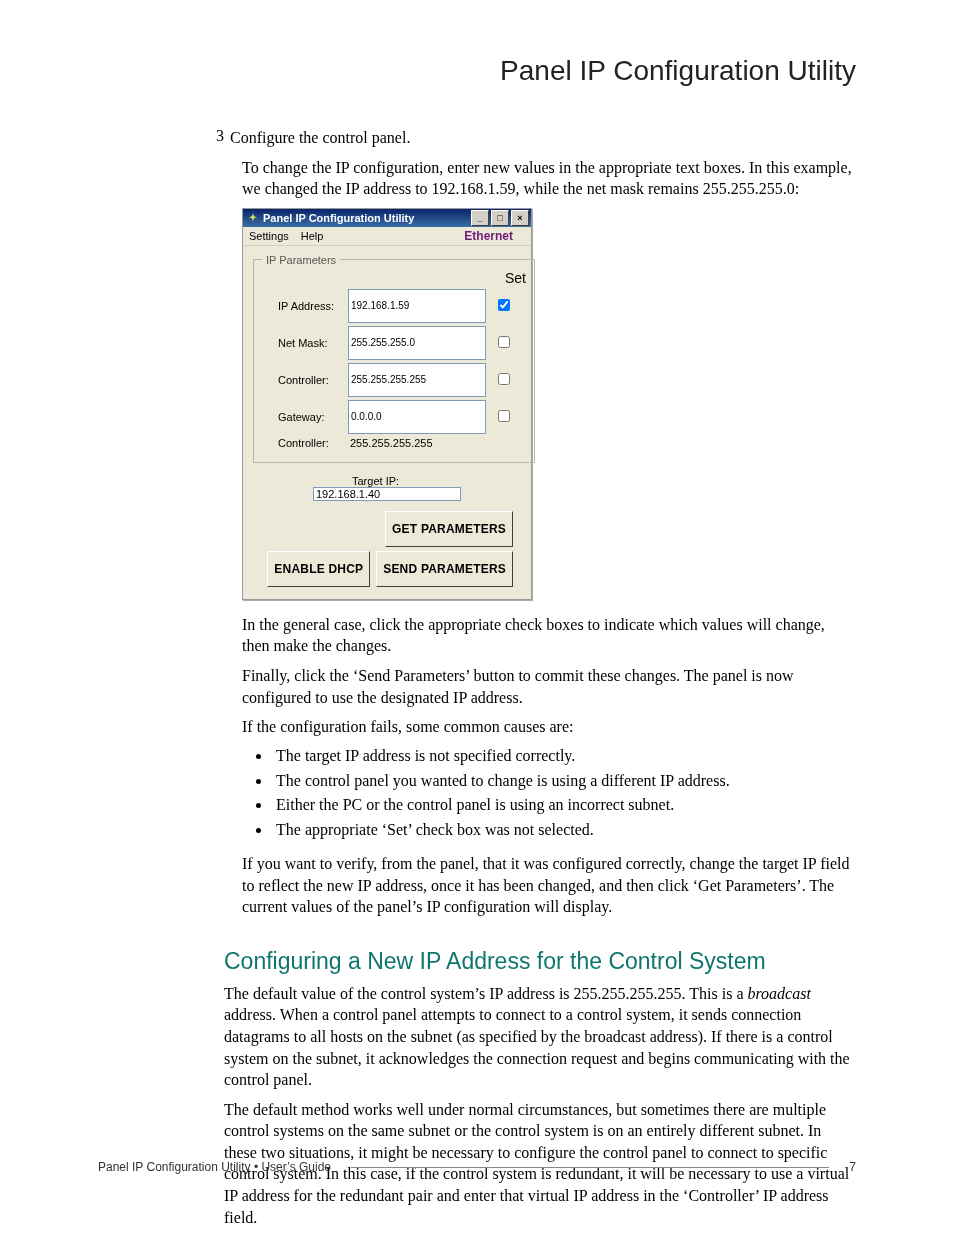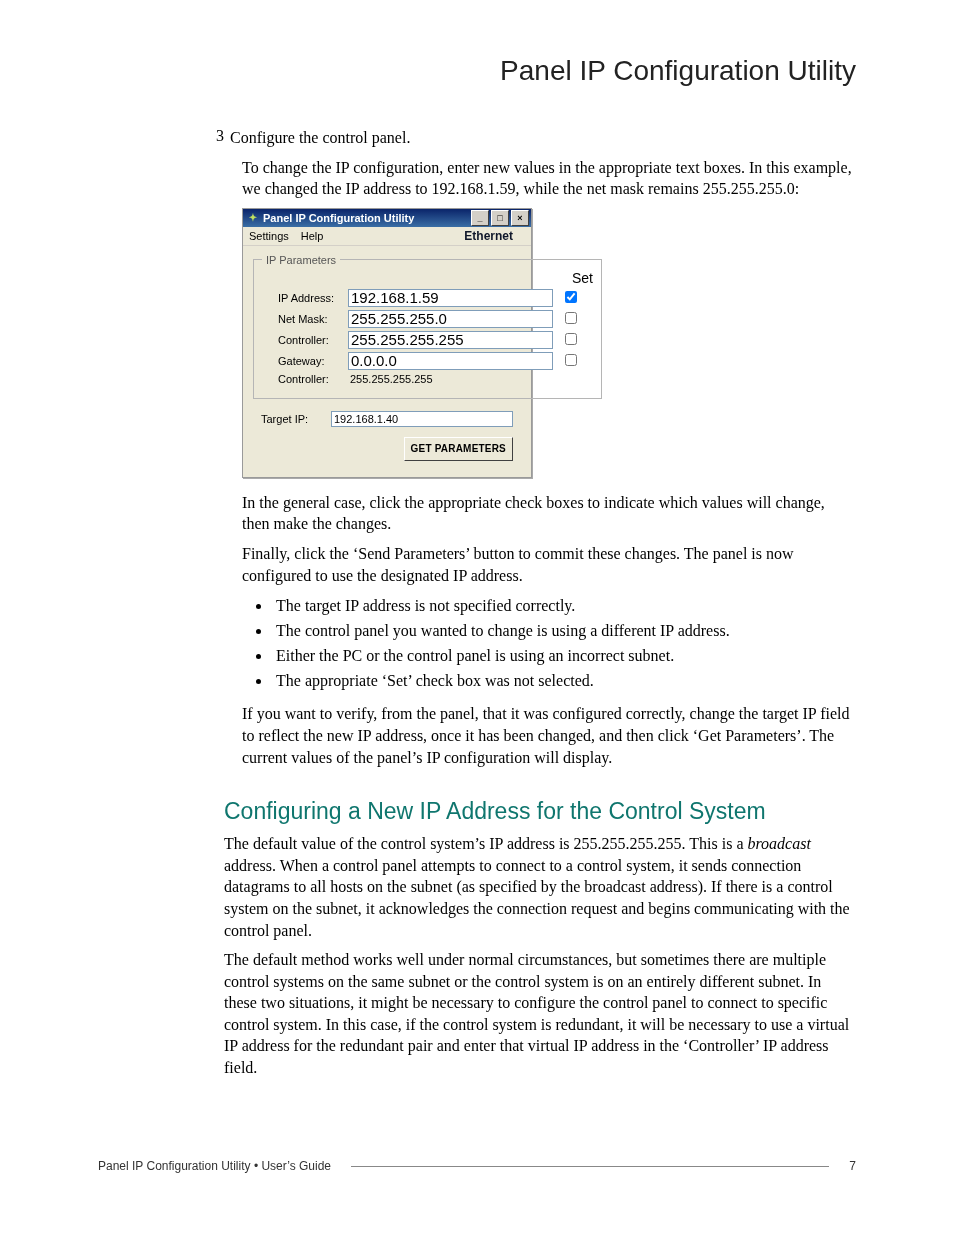--- a/index.html
+++ b/index.html
@@ -112,21 +112,21 @@
   .menubar {
     display: flex;
     align-items: center;
     padding: 2px 6px;
     font-size: 11px;
     border-bottom: 1px solid #d4d0c8;
   }
   .menubar span { margin-right: 12px; }
   .menubar .spacer { flex: 1; }
   .menubar .ethernet {
-    color: #0f172a;
+    color: #701a75;
     font-weight: bold;
     font-size: 12px;
   }
   .client {
     padding: 8px 10px 12px 10px;
   }
   fieldset.ipparams {
     border: 1px solid #b5b5b5;
     padding: 6px 8px 10px 8px;
     margin: 0 0 12px 0;
@@ -146,23 +146,23 @@
     align-items: center;
     margin: 3px 16px;
   }
   .form-row .lbl {
     width: 70px;
     font-size: 11px;
   }
   .form-row input[type="text"] {
     flex: 1;
     height: 16px;
-    font-size: 15px;
+    font-size: 10px;
     font-family: Tahoma, Arial, sans-serif;
-    padding: 8px 2px;
+    padding: 16px 2px;
     border: 1px solid #7f9db9;
     background: #fff;
     box-sizing: border-box;
   }
   .form-row .ro {
     flex: 1;
     font-size: 11px;
     padding-left: 2px;
   }
   .form-row .chk {
@@ -171,20 +171,21 @@
   }
   .form-row .chk input {
     width: 12px; height: 12px;
     margin: 0;
   }
   .target-row {
     display: flex;
     align-items: center;
     margin: 0 0 10px 0;
     padding: 0 8px 0 8px;
+    flex-direction: column;
   }
   .target-row .lbl { width: 70px; font-size: 11px; }
   .target-row input[type="text"] {
     flex: 1;
     height: 16px;
     font-size: 11px;
     font-family: Tahoma, Arial, sans-serif;
     padding: 0 2px;
     border: 1px solid #7f9db9;
     background: #fff;
@@ -193,29 +194,29 @@
   .btn-row {
     display: flex;
     justify-content: flex-end;
     gap: 6px;
     margin-top: 4px;
     padding-right: 8px;
   }
   .btn-row.one { margin-bottom: 4px; }
   button.winbtn2 {
     font-family: Tahoma, Arial, sans-serif;
-    font-size: 10px;
+    font-size: 12px;
     font-weight: bold;
     padding: 3px 6px;
     background: #ece9d8;
     border: 1px solid #404040;
     border-top-color: #fff; border-left-color: #fff;
     min-width: 100px;
     cursor: default;
-    height: 24px;
+    height: 36px;
     letter-spacing: 0.2px;
   }
 
   
   .footer {
     position: absolute;
     bottom: 62px;
     left: 98px;
     right: 98px;
     display: flex;
@@ -295,25 +296,30 @@
         </fieldset>
 
         <div class="target-row">
           <span class="lbl">Target IP:</span>
           <input type="text" value="192.168.1.40" style="">
         </div>
 
         <div class="btn-row one">
           <button class="winbtn2">GET PARAMETERS</button>
         </div>
+        <div class="btn-row">
+          <button class="winbtn2">ENABLE DHCP</button>
+          <button class="winbtn2">SEND PARAMETERS</button>
+        </div>
       </div>
     </div>
 
     <p class="body-text indent">In the general case, click the appropriate check boxes to indicate which values will change, then make the changes.</p>
     <p class="body-text indent">Finally, click the ‘Send Parameters’ button to commit these changes. The panel is now configured to use the designated IP address.</p>
+    <p class="body-text indent" style="margin-bottom:2px;">If the configuration fails, some common causes are:</p>
 
     <ul class="indent-ul">
       <li>The target IP address is not specified correctly.</li>
       <li>The control panel you wanted to change is using a different IP address.</li>
       <li>Either the PC or the control panel is using an incorrect subnet.</li>
       <li>The appropriate ‘Set’ check box was not selected.</li>
     </ul>
 
     <p class="body-text indent">If you want to verify, from the panel, that it was configured correctly, change the target IP field to reflect the new IP address, once it has been changed, and then click ‘Get Parameters’. The current values of the panel’s IP configuration will display.</p>
 

